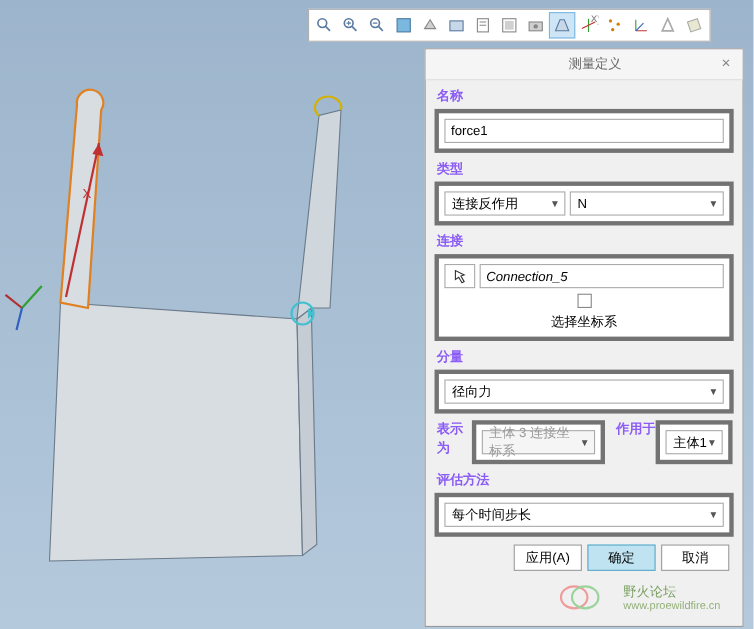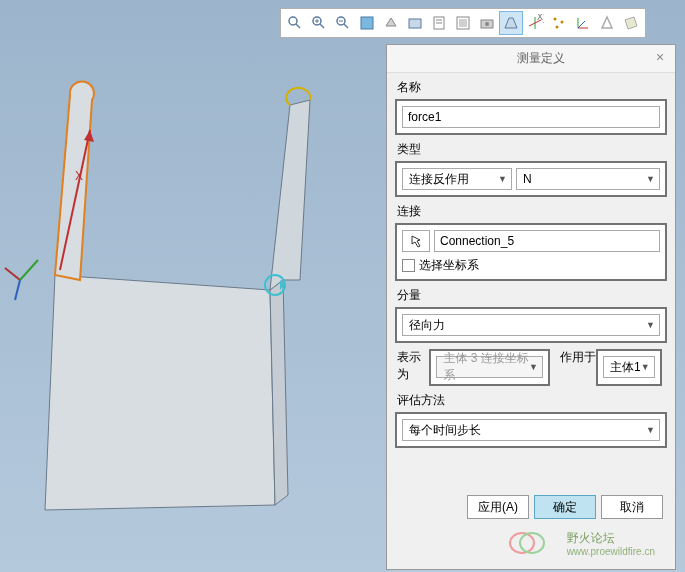--- a/index.html
+++ b/index.html
@@ -12,31 +12,31 @@
 
 .viewport { position: absolute; top: 0; left: 0; width: 390px; height: 572px; }
 .viewport svg { width: 100%; height: 100%; }
 
 .dialog { position: absolute; top: 44px; left: 386px; width: 290px; height: 526px; background: #f0f0f0; border: 1px solid #999; }
 .dialog-title { height: 28px; background: #f5f5f5; border-bottom: 1px solid #ddd; display: flex; align-items: center; justify-content: center; position: relative; color: #666; padding-left: 20px; }
 .dialog-close { position: absolute; right: 6px; top: 4px; width: 18px; height: 18px; cursor: pointer; color: #888; font-size: 14px; text-align: center; }
 
 .dialog-body { padding: 6px 8px; }
 .section { margin-bottom: 6px; }
-.section-label { color: #000000; margin-bottom: 3px; padding-left: 2px; }
-.section-box { border: 2px solid #737373; background: #fff; padding: 5px; }
+.section-label { color: #8b5cf6; margin-bottom: 3px; padding-left: 2px; font-weight: bold; }
+.section-box { border: 4px solid #737373; background: #fff; padding: 5px; }
 
 .text-input { width: 100%; height: 22px; border: 1px solid #aaa; padding: 0 5px; background: #fff; }
 .row { display: flex; gap: 4px; align-items: center; }
 .select { height: 22px; border: 1px solid #aaa; background: #fff; display: flex; align-items: center; justify-content: space-between; padding: 0 4px 0 6px; cursor: pointer; }
 .select.disabled { color: #999; background: #f5f5f5; }
 .select .arrow { font-size: 9px; color: #555; }
 .icon-btn { width: 28px; height: 22px; border: 1px solid #aaa; background: #fff; display: flex; align-items: center; justify-content: center; cursor: pointer; }
-.conn-field { flex: 1; height: 22px; border: 1px solid #aaa; background: #fff; padding: 0 5px; display: flex; align-items: center; }
-.checkbox-row { display: flex; align-items: center; gap: 4px; margin-top: 5px; }
+.conn-field { flex: 1; height: 22px; border: 1px solid #aaa; background: #fff; padding: 0 5px; display: flex; align-items: center; font-style: italic; }
+.checkbox-row { display: flex; align-items: center; gap: 4px; margin-top: 5px; flex-direction: column; }
 .checkbox { width: 13px; height: 13px; border: 1px solid #888; background: #fff; }
 
 .two-col { display: flex; gap: 8px; }
 .two-col > div { display: flex; flex-direction: row; }
 .two-col .section-label { margin-bottom: 3px; }
 
 .footer { position: absolute; bottom: 50px; right: 12px; display: flex; gap: 5px; }
 .btn { min-width: 62px; height: 24px; border: 1px solid #999; background: #fff; cursor: pointer; display: flex; align-items: center; justify-content: center; }
 .btn.primary { background: #bfe3f0; border-color: #5aa8c8; }
 

